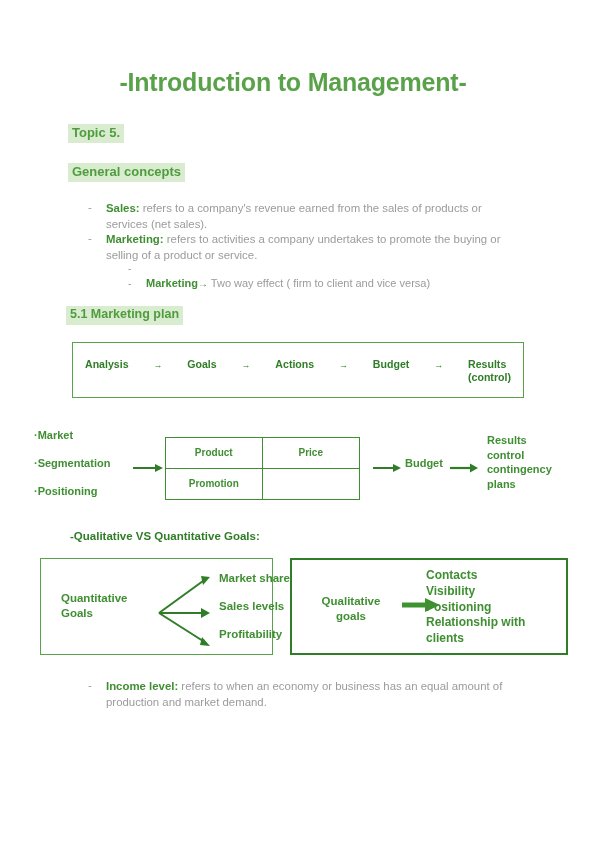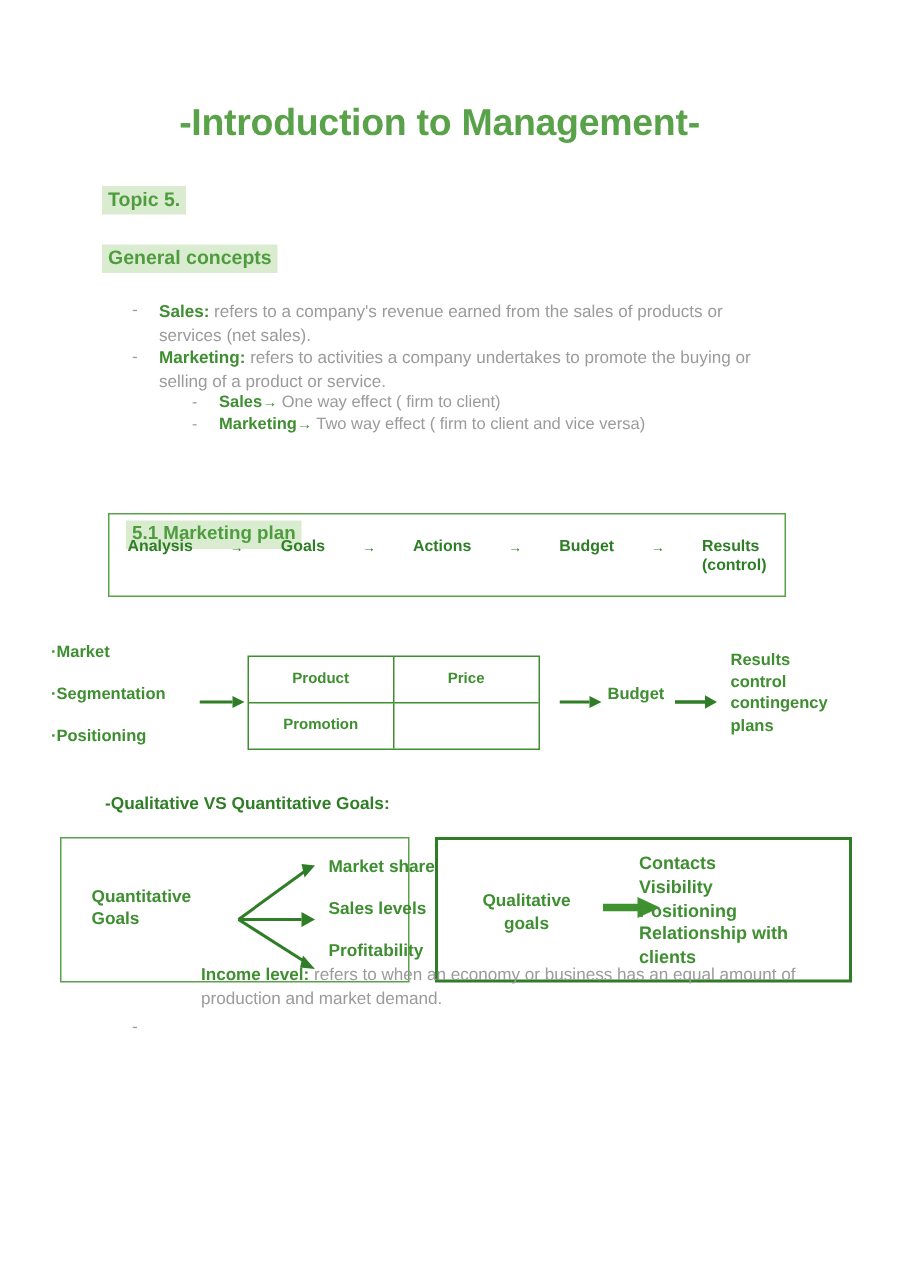--- a/index.html
+++ b/index.html
@@ -39,21 +39,21 @@
     color: #4f9c3f;
     font-weight: bold;
     font-size: 13px;
     background: #d9ecd0;
     padding: 2px 4px 3px 4px;
     line-height: 1.1;
     white-space: nowrap;
   }
   #topic-heading { left: 68px; top: 124px; }
   #general-concepts-heading { left: 68px; top: 163px; }
-  #marketing-plan-heading { left: 84px; top: 306px; font-size: 12.5px; margin-top: 41px; }
+  #marketing-plan-heading { left: 66px; top: 306px; font-size: 12.5px; }
 
   
   .bullet-row {
     position: absolute;
     font-size: 11.4px;
     line-height: 1.42;
     color: #9b9b9b;
   }
   .dash {
     position: absolute;
@@ -80,21 +80,21 @@
   #bullet-marketing-dash { left: 88px; top: 232px; }
   #bullet-marketing { left: 106px; top: 231px; width: 400px; }
 
   #subbullet-sales-dash { left: 128px; top: 262px; font-size: 10.5px;}
   #subbullet-sales { left: 146px; top: 261px; font-size: 11px; }
 
   #subbullet-marketing-dash { left: 128px; top: 277px; font-size: 10.5px;}
   #subbullet-marketing { left: 146px; top: 276px; font-size: 11px; }
 
   #bullet-income-dash { left: 88px; top: 679px; }
-  #bullet-income { left: 106px; top: 642px; width: 425px; margin-left: 28px; }
+  #bullet-income { left: 106px; top: 678px; width: 425px; }
 
   
   #marketing-plan-box {
     position: absolute;
     left: 72px;
     top: 342px;
     width: 452px;
     height: 56px;
     border: 1.4px solid #5aa24a;
     box-sizing: border-box;
@@ -288,23 +288,20 @@
   <div class="bullet-row" id="bullet-sales">
     <span class="term">Sales:</span><span> refers to a company's revenue earned from the sales of products or services (net sales).</span>
   </div>
 
   <div class="dash" id="bullet-marketing-dash">-</div>
   <div class="bullet-row" id="bullet-marketing">
     <span class="term">Marketing:</span><span> refers to activities a company undertakes to promote the buying or selling of a product or service.</span>
   </div>
 
   <div class="dash" id="subbullet-sales-dash">-</div>
-  <div class="bullet-row" id="subbullet-sales">
-    <span class="sub-term">Sales</span><span class="arrow-inline">→</span><span> One way effect ( firm to client)</span>
-  </div>
 
   <div class="dash" id="subbullet-marketing-dash">-</div>
   <div class="bullet-row" id="subbullet-marketing">
     <span class="sub-term">Marketing</span><span class="arrow-inline">→</span><span> Two way effect ( firm to client and vice versa)</span>
   </div>
 
   <div class="hl-heading" id="marketing-plan-heading">5.1 Marketing plan</div>
 
   <div id="marketing-plan-box">
     <div id="marketing-plan-flow">

